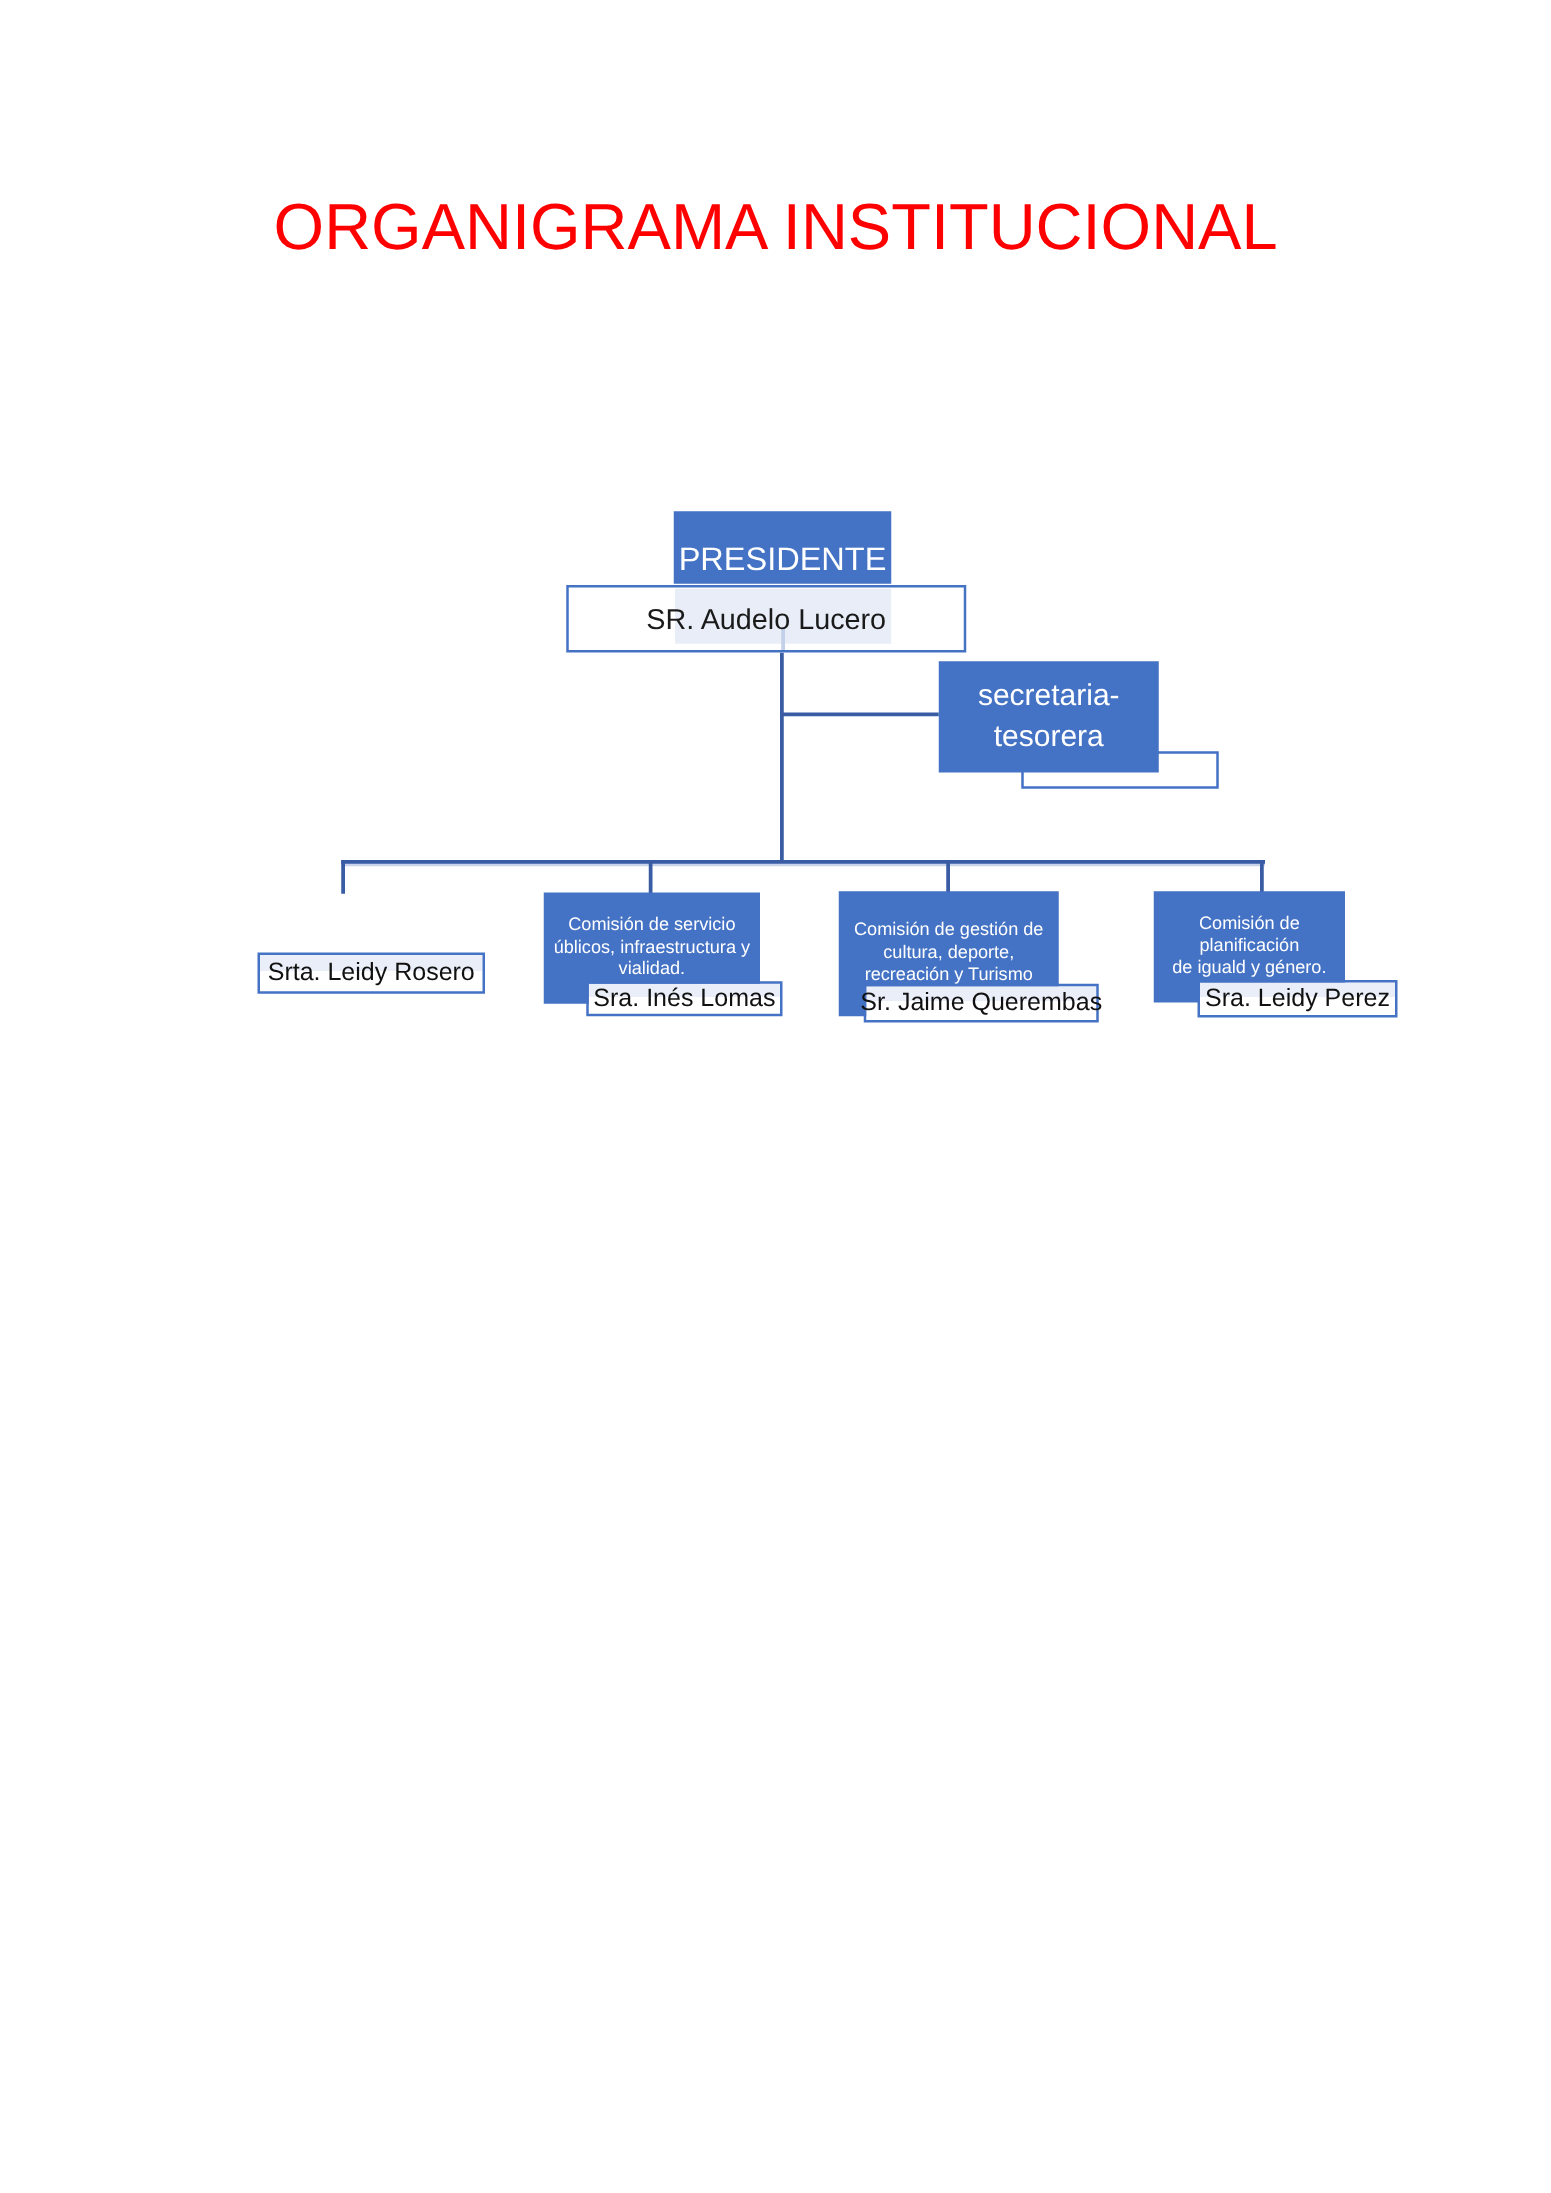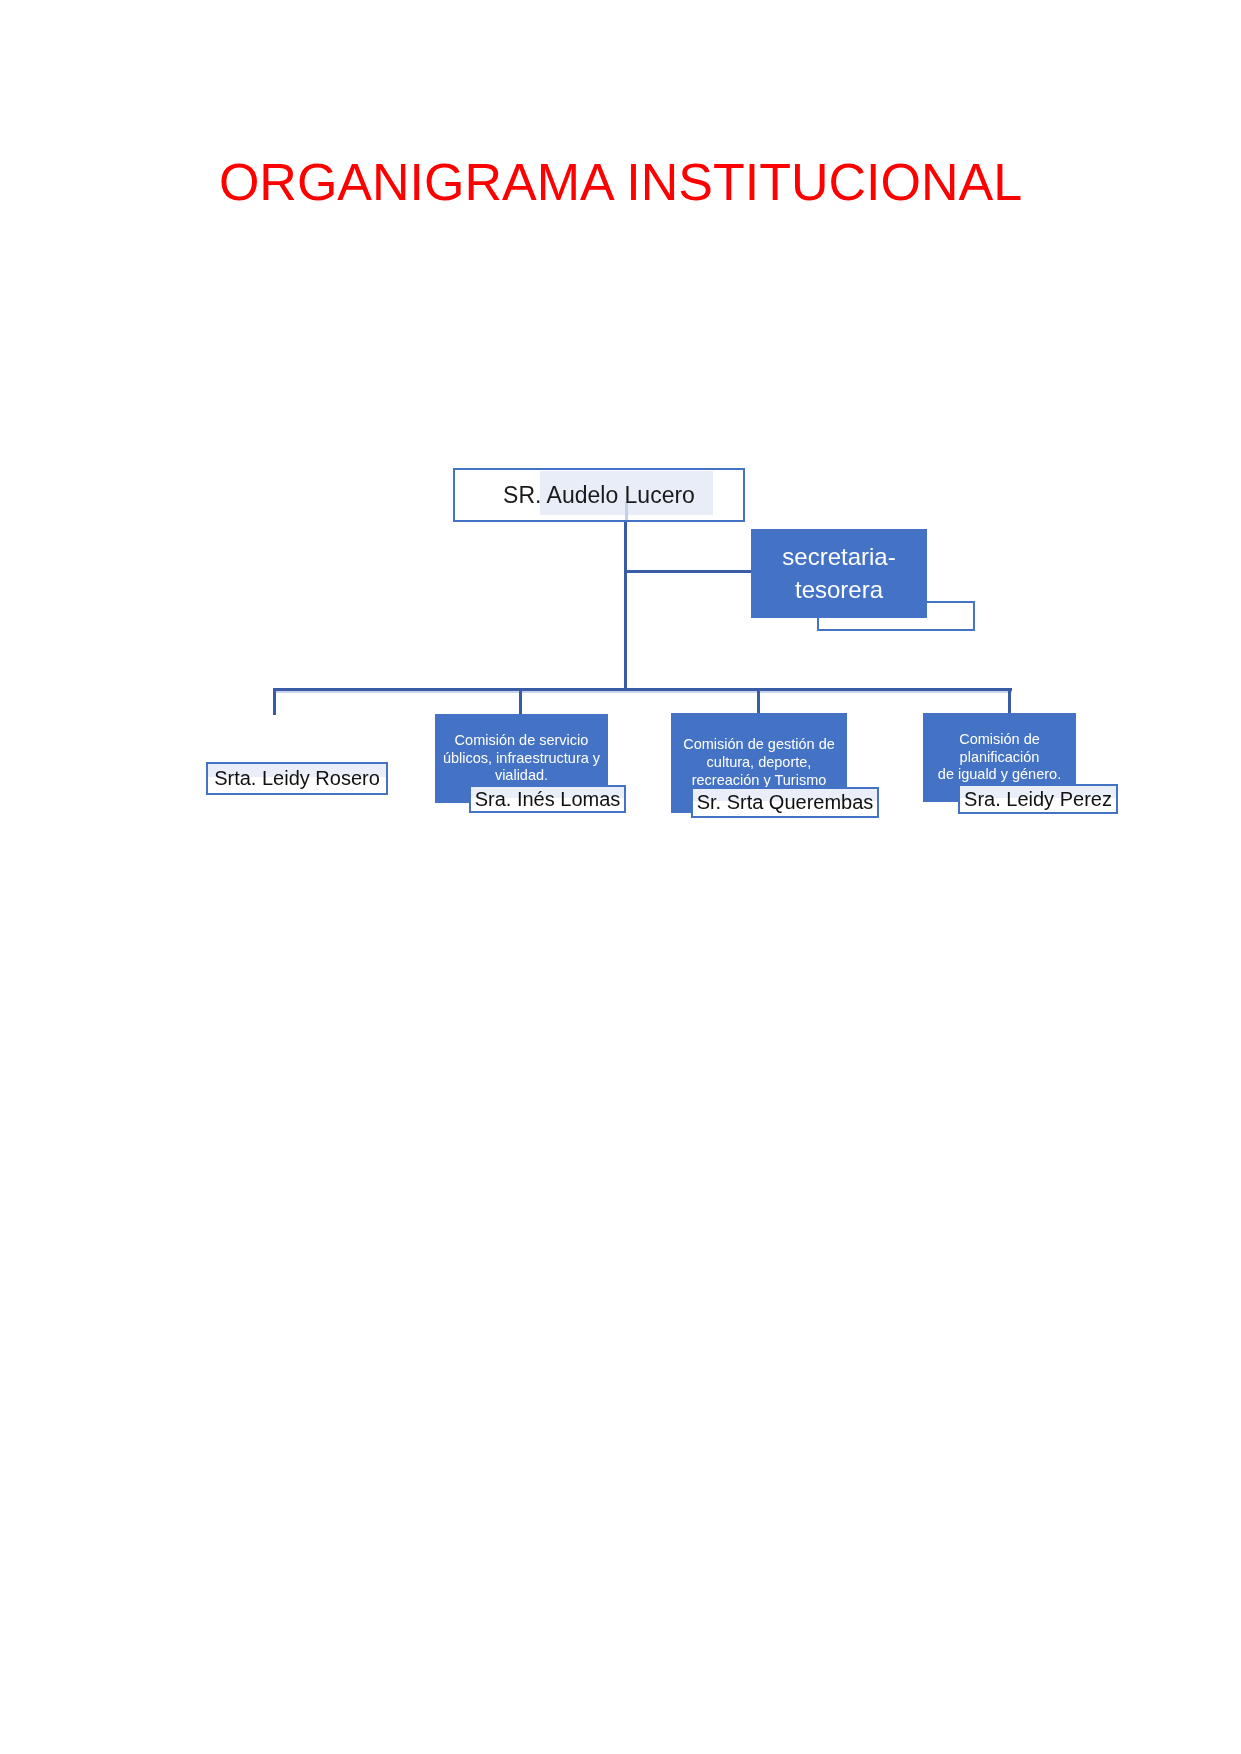--- a/index.html
+++ b/index.html
@@ -43,21 +43,21 @@
   .pres-role {
     left: 539px; top: 409px; width: 174px; height: 58px;
     font-size: 26px;
     align-items: flex-end;
     padding-bottom: 4px;
     z-index: 4;
   }
 
   
   .pres-name {
-    left: 453px; top: 468px; width: 292px; height: 54px;
+    left: 453px; top: 468px; width: 320px; height: 54px;
     background: #ffffff;
     border: 2px solid #4472C4;
     display: flex;
     align-items: center;
     justify-content: center;
     z-index: 3;
   }
   .pres-name .ghost {
     position: absolute;
     left: 85px; top: 1px; width: 173px; height: 44px;
@@ -150,32 +150,33 @@
   <div class="abs line drop drop-1"></div>
   <div class="abs line drop drop-2"></div>
   <div class="abs line drop drop-3"></div>
   <div class="abs line drop drop-4"></div>
 
   <div class="abs pres-name">
     <span class="ghost"></span>
     <span class="stub"></span>
     <span class="name-text">SR. Audelo Lucero</span>
   </div>
+  <div class="abs blue-box pres-role">PRESIDENTE</div>
 
   <div class="abs empty-box"></div>
   <div class="abs blue-box secretary">secretaria-
 tesorera</div>
 
   <div class="abs blue-box com-box c2">Comisión de servicio
 úblicos, infraestructura y
 vialidad.</div>
   <div class="abs blue-box com-box c3">Comisión de gestión de
 cultura, deporte,
 recreación y Turismo</div>
   <div class="abs blue-box com-box c4">Comisión de planificación
 de iguald y género.</div>
 
   <div class="abs member-box m1">Srta. Leidy Rosero</div>
   <div class="abs member-box m2">Sra. Inés Lomas</div>
-  <div class="abs member-box m3">Sr. Srta Querembas</div>
+  <div class="abs member-box m3">Sr. Jaime Querembas</div>
   <div class="abs member-box m4">Sra. Leidy Perez</div>
 
 </div>
 
 </body></html>

